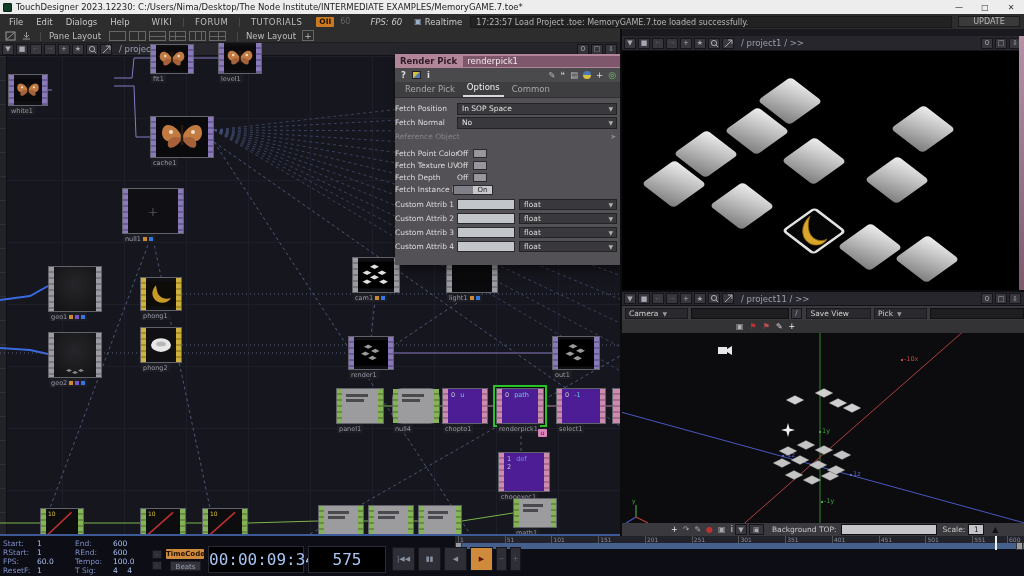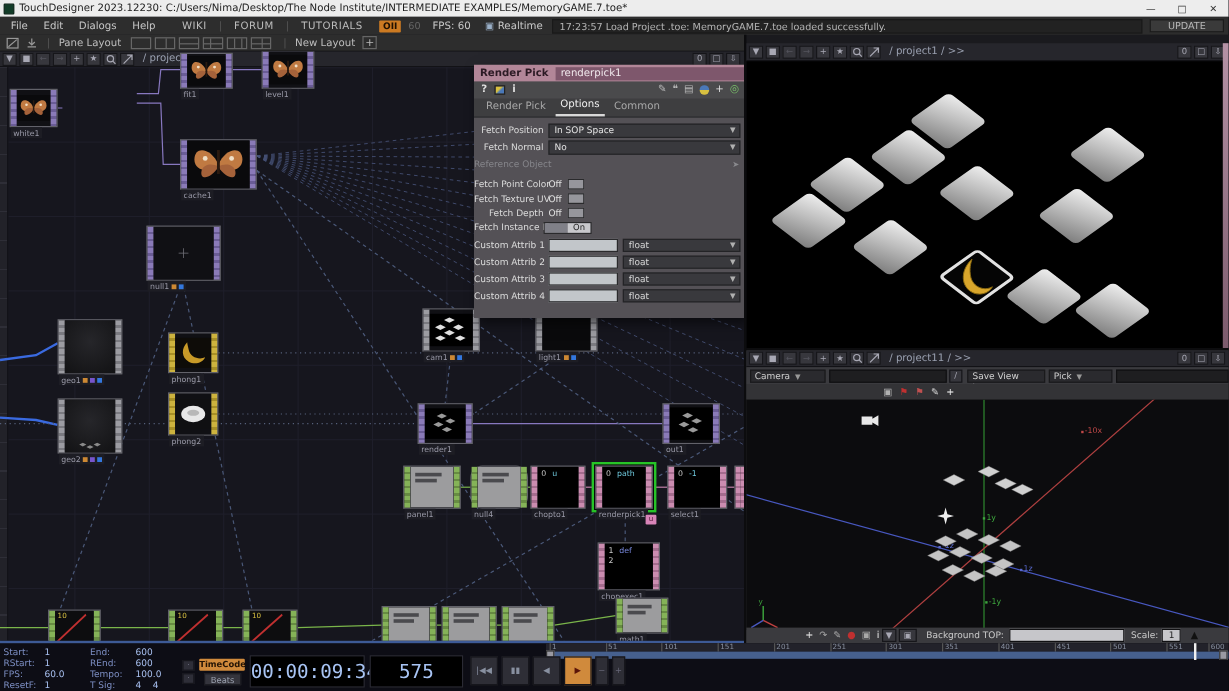--- a/index.html
+++ b/index.html
@@ -12,21 +12,21 @@
   #win-ctls{margin-left:auto;display:flex;height:100%;}
   .winbtn{width:26px;height:100%;display:flex;align-items:center;justify-content:center;font-size:8px;color:#333;}
   
   #menubar{left:0;top:14px;width:1024px;height:15px;background:#2d2d2d;display:flex;align-items:center;font-size:8.5px;color:#c8c8c8;}
   #menu-items{display:flex;gap:13px;margin-left:9px;}
   #menu-links{display:flex;align-items:center;gap:4px;margin-left:22px;}
   .msep{color:#555;margin:0 6px;}
   .mlink{letter-spacing:.4px;color:#bdbdbd;}
   #perf-badge{background:#cc7a22;color:#201000;font-size:7.5px;font-weight:bold;padding:0 3px;margin-left:14px;border-radius:1px;line-height:10px;}
   #fps-dim{color:#666;margin-left:6px;font-size:8px;}
-  #fps{margin-left:10px;color:#c8c8c8;}
+  #fps{margin-left:20px;color:#c8c8c8;font-style:italic;}
   #realtime{display:flex;align-items:center;gap:3px;margin-left:12px;}
   #rt-icon{color:#9ab0c8;font-size:8px;}
   #statusbar{flex:1;margin:1px 6px 1px 8px;background:#222;border:1px solid #191919;color:#b4b4b4;font-size:8px;padding:0 5px;line-height:11px;height:12px;overflow:hidden;white-space:nowrap;}
   #update-btn{width:62px;height:11px;margin-right:4px;background:#3a3a3a;border:1px solid #1a1a1a;color:#b8b8b8;font-size:8px;text-align:center;line-height:9px;}
   
   #toolbar{left:0;top:29px;width:1024px;height:14px;background:#2d2d2d;display:flex;align-items:center;font-size:8.5px;color:#bdbdbd;border-bottom:1px solid #1e1e1e;}
   .tbicon{width:11px;height:10px;margin-left:5px;}
   .tsep{color:#555;margin:0 7px;}
   .preset{width:17px;height:10px;border:1px solid #666;margin-right:3px;background:#2d2d2d;position:relative;}
   .preset i{position:absolute;background:#666;}
@@ -51,21 +51,21 @@
   .end.top{background:repeating-linear-gradient(#8a7ab8 0 4px,#6a5c96 4px 6px);}
   .end.chop{background:repeating-linear-gradient(#85b358 0 4px,#678c42 4px 6px);}
   .end.dat{background:repeating-linear-gradient(#cb8cb0 0 4px,#a56c8e 4px 6px);}
   .end.comp{background:repeating-linear-gradient(#9c9ca2 0 4px,#7a7a80 4px 6px);}
   .end.mat{background:repeating-linear-gradient(#cdb33e 0 4px,#a89026 4px 6px);}
   .nlabel{position:absolute;left:0;top:100%;margin-top:1px;height:9px;background:#1d1d24;color:#9a9aa8;
     font-size:6.5px;line-height:8px;padding:0 2px;white-space:nowrap;display:flex;align-items:center;gap:2px;}
   .ndot{width:4px;height:4px;display:inline-block;}
   .node.sel{box-shadow:0 0 0 1px #0a0a0a,0 0 0 3px #27c427;}
   .badge{position:absolute;width:9px;height:8px;background:#d884b8;color:#521a3a;font-size:6px;line-height:8px;text-align:center;border-radius:1px;}
-  .dat-rows{position:absolute;inset:0;padding:2px 3px;font-family:"DejaVu Sans Mono",monospace;font-size:6.5px;line-height:8px;color:#c8c8c8;background:#000000;}
+  .dat-rows{position:absolute;inset:0;padding:2px 3px;font-family:"DejaVu Sans Mono",monospace;font-size:6.5px;line-height:8px;color:#c8c8c8;background:#4c1d95;}
   .dat-rows b{color:#6ec8dc;font-weight:normal;margin-left:5px;}
   .dat-rows .kw{color:#7a8ae0;}
   .chans{position:absolute;inset:0;background:#9c9c9e;padding:3px 2px;}
   .chans i{display:block;height:3px;background:#4a4a4e;margin:2px 2px;}
   .graph{position:absolute;inset:0;background:#0d0d0f;}
   .gy{position:absolute;left:2px;top:1px;color:#d8c040;font-size:6px;}
   .crossmark{position:absolute;inset:0;display:flex;align-items:center;justify-content:center;color:#707078;font-size:13px;font-weight:200;}
   
   #dialog{left:395px;top:54px;width:227px;height:211px;background:#545156;box-shadow:3px 4px 10px rgba(0,0,0,.55);}
   #dlg-title{position:absolute;left:0;top:0;width:100%;height:14px;background:#b28698;display:flex;align-items:center;}
@@ -75,21 +75,21 @@
   #dlg-icons .li{margin-left:6px;font-weight:bold;}
   #dlg-icons .ri{margin-left:auto;display:flex;gap:5px;margin-right:6px;align-items:center;}
   .mini-pic{width:9px;height:8px;background:linear-gradient(135deg,#d8c040 40%,#4a78b8 60%);border:1px solid #222;}
   .py{width:8px;height:8px;border-radius:50%;background:linear-gradient(180deg,#4a78b8 50%,#d8c040 50%);}
   .gear{color:#7ac06a;font-size:9px;}
   #dlg-tabs{position:absolute;left:0;top:28px;width:100%;height:16px;background:#3e3e40;display:flex;align-items:flex-end;gap:4px;padding-left:6px;border-bottom:1px solid #2e2e30;}
   .dtab{font-size:8.5px;color:#a8a8a8;padding:2px 4px 3px;}
   .dtab.active{color:#f0f0f0;border-bottom:2px solid #d8d8d8;}
   #dlg-params{position:absolute;left:0;top:44px;width:100%;bottom:0;}
   .prow{position:absolute;left:0;width:100%;height:13px;display:flex;align-items:center;}
-  .plabel{position:absolute;left:0;width:58px;text-align:right;font-size:7.5px;color:#dcdcdc;white-space:nowrap;}
+  .plabel{position:absolute;left:0;width:58px;font-size:7.5px;color:#dcdcdc;white-space:nowrap;}
   .plabel.dim{color:#85858a;}
   .pmenu{position:absolute;left:62px;right:5px;height:12px;background:#39393d;border:1px solid #232326;color:#e4e4e4;font-size:7.5px;line-height:10px;padding-left:4px;}
   .pmenu .arr{position:absolute;right:3px;top:0;color:#b0b0b0;font-size:6px;line-height:10px;}
   .toggletext{position:absolute;left:62px;font-size:7.5px;color:#e0e0e0;}
   .togglebox{position:absolute;left:78px;width:14px;height:9px;background:#96969c;border:1px solid #2a2a2c;}
   .switch{position:absolute;left:58px;width:40px;height:10px;border:1px solid #2a2a2c;display:flex;}
   .switch .off{width:50%;background:#808088;}
   .switch .on{width:50%;background:#c8c8cc;color:#222;font-size:7px;text-align:center;line-height:9px;}
   .pfield{position:absolute;left:62px;width:58px;height:11px;background:#c2c6ca;border:1px solid #2a2a2c;}
   .pmenu2{position:absolute;left:124px;right:5px;height:11px;background:#39393d;border:1px solid #232326;color:#d8d8d8;font-size:7.5px;line-height:9px;padding-left:4px;}

